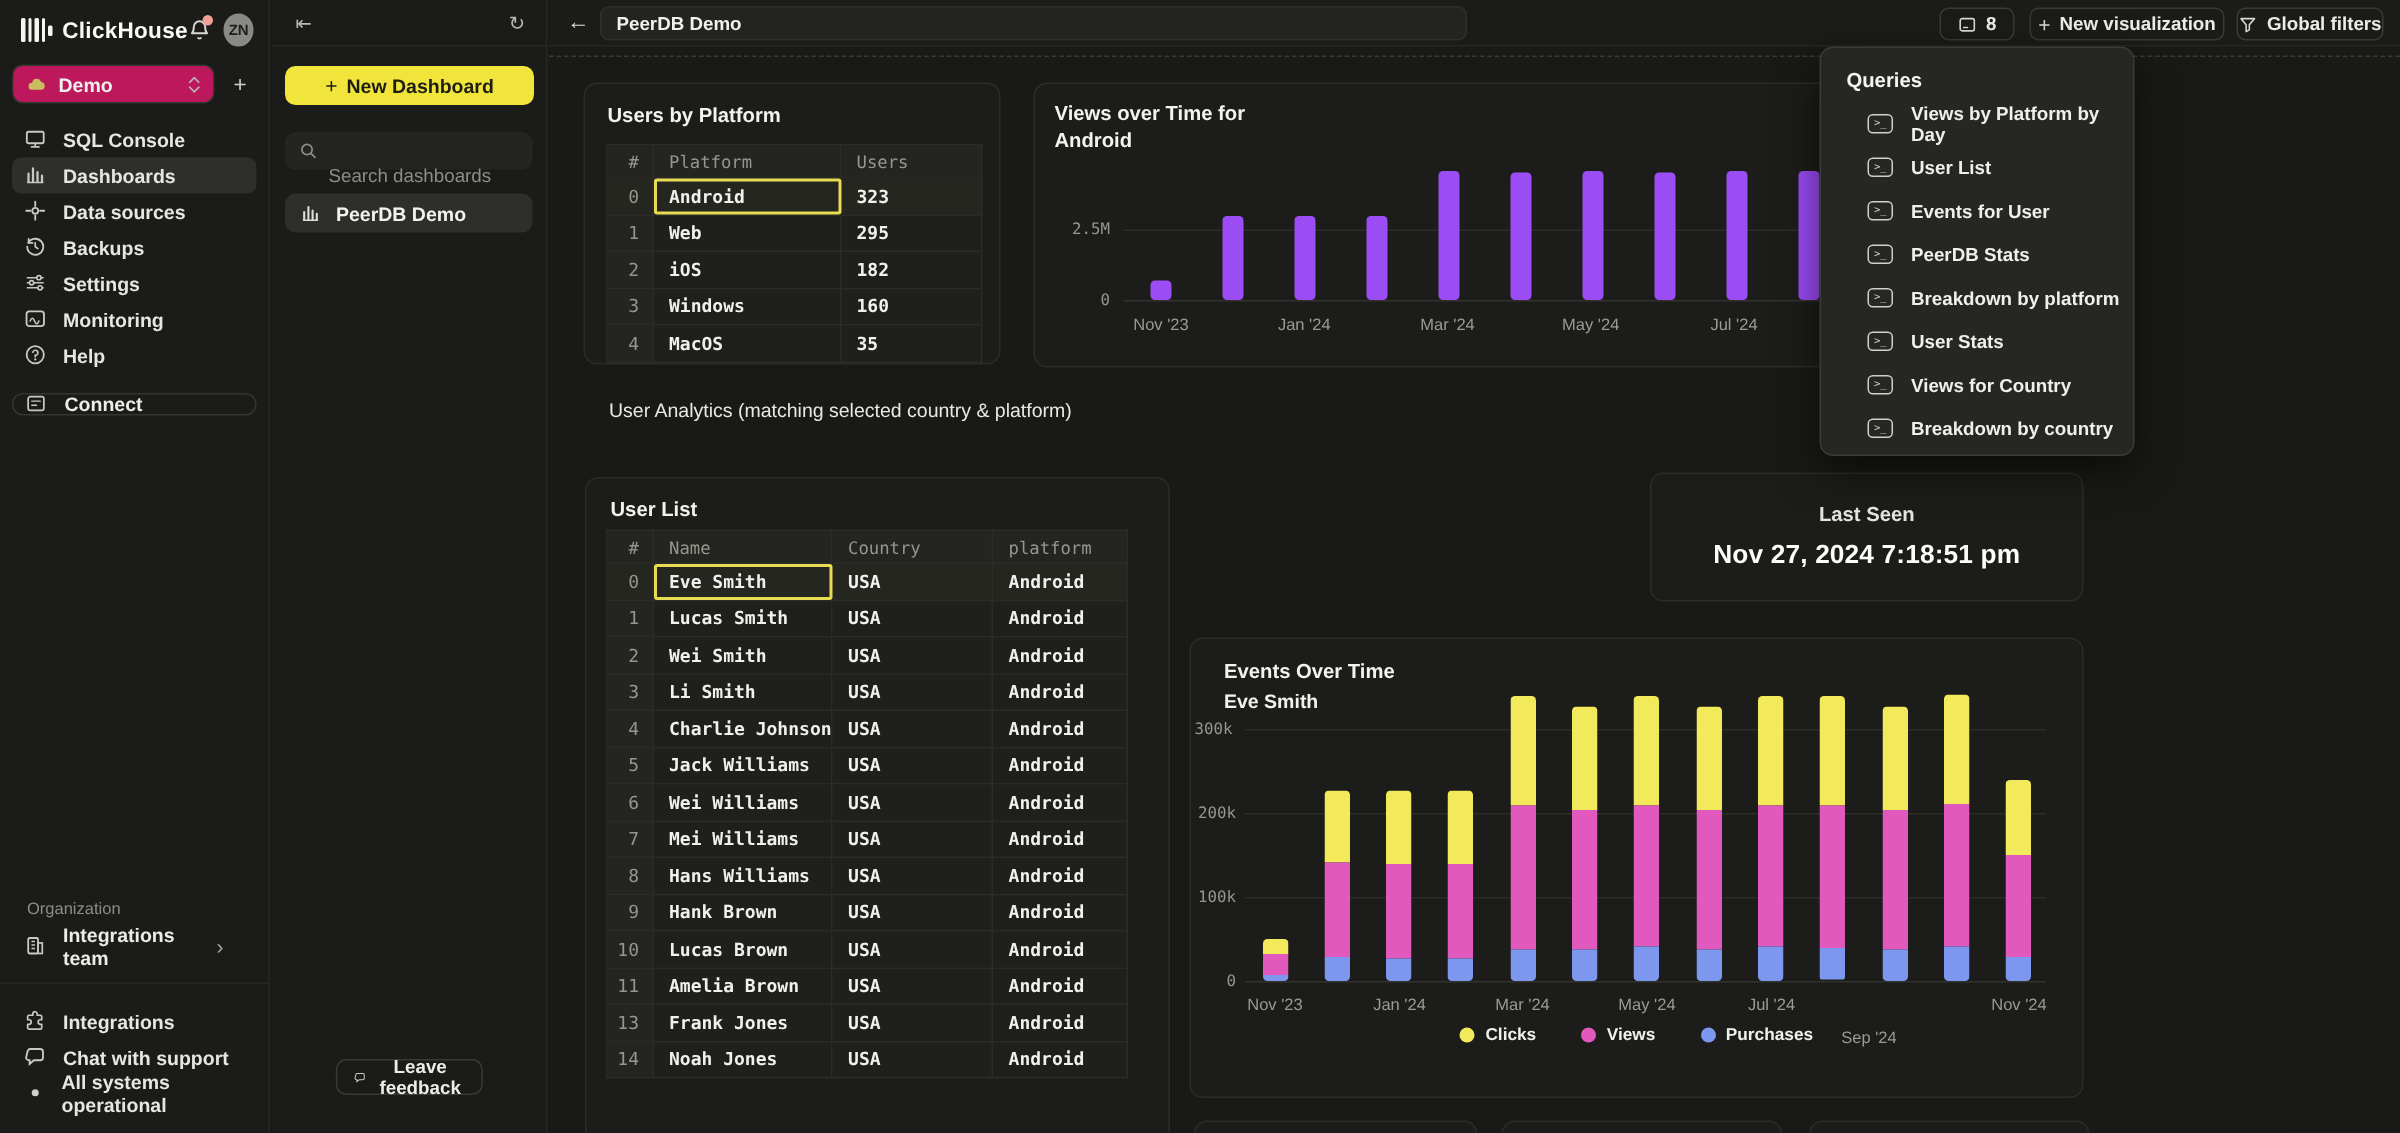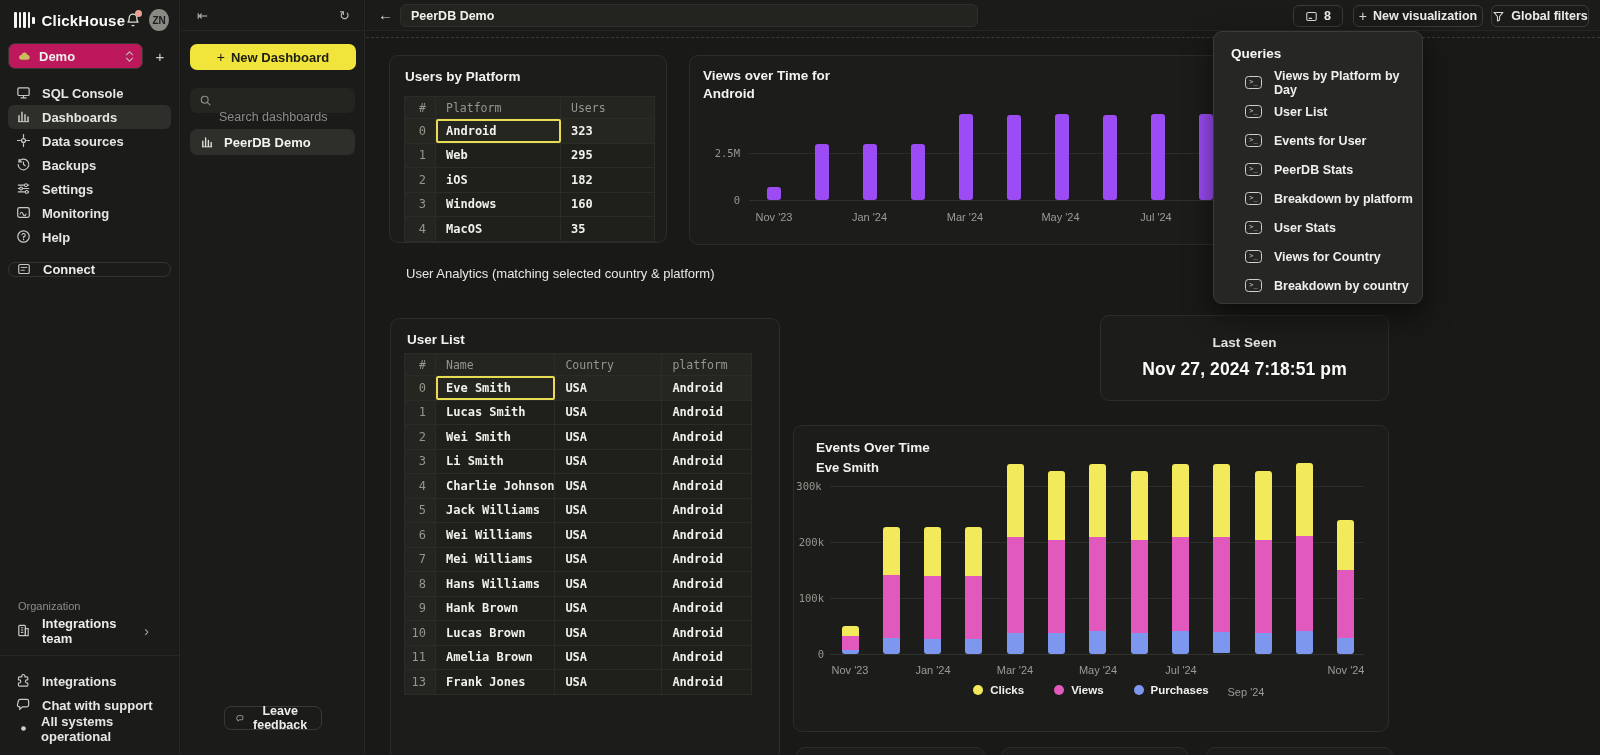--- a/index.html
+++ b/index.html
@@ -610,20 +610,26 @@
             <td class="">Amelia Brown</td>
             <td class="">USA</td>
             <td class="">Android</td>
           </tr>
           <tr class="">
             <td class="idx">13</td>
             <td class="">Frank Jones</td>
             <td class="">USA</td>
             <td class="">Android</td>
           </tr>
+          <tr class="">
+            <td class="idx">14</td>
+            <td class="">Noah Jones</td>
+            <td class="">USA</td>
+            <td class="">Android</td>
+          </tr>
         </tbody>
       </table>
   </section>
 
   <section class="card stat-card" id="card-last-seen">
     <div class="stat-label">Last Seen</div>
     <div class="stat-value">Nov 27, 2024 7:18:51 pm</div>
   </section>
 
   <section class="card" id="card-events">

